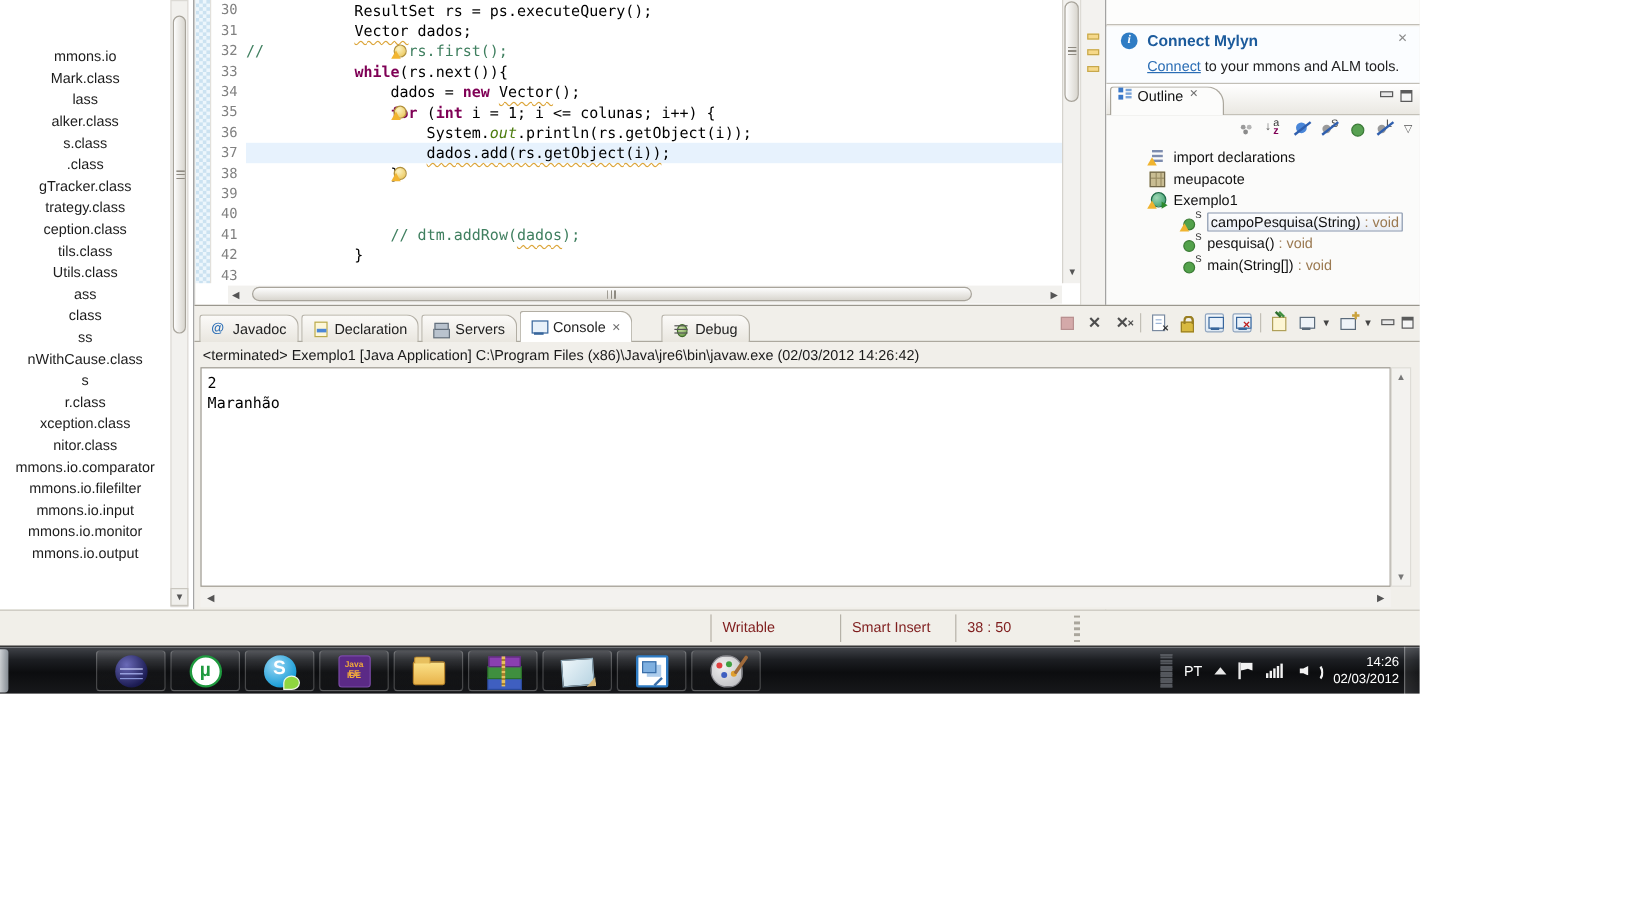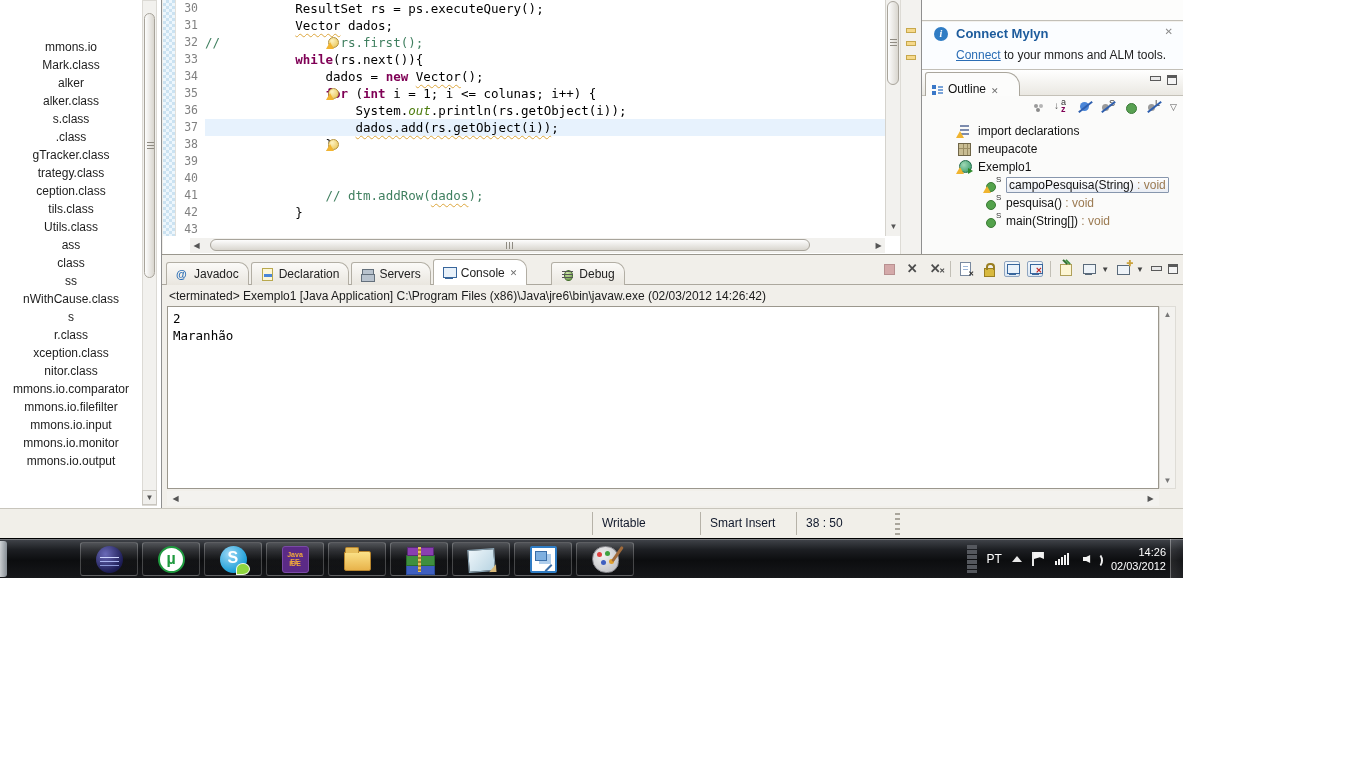--- a/index.html
+++ b/index.html
@@ -52,21 +52,21 @@
   .mylyn { position:absolute; left:0; top:22px; width:261px; height:48px; background:#fbfdff; border-bottom:1px solid #c2bfb7; }
   .info-ic { position:absolute; left:12px; top:5px; width:14px; height:14px; border-radius:50%; background:#2f7cc4; color:#fff;
              font-size:10px; font-weight:bold; font-style:italic; text-align:center; line-height:14px; font-family:"Liberation Serif",serif; }
   .mtitle { position:absolute; left:34px; top:4px; font-size:13px; font-weight:bold; color:#1c5b9c; }
   .mclose { position:absolute; right:10px; top:4px; font-size:10px; color:#8a8a8a; cursor:default; }
   .mbody { position:absolute; left:34px; top:26px; font-size:12px; color:#222; }
   .mlink { color:#2a6db5; text-decoration:underline; }
 
   .outline { position:absolute; left:0; top:70px; width:261px; height:438px; background:#fbfbfa; }
   .ohead { position:absolute; left:0; top:0; width:261px; height:26px; background:linear-gradient(#ffffff,#eae8e2); border-bottom:1px solid #c4c1b8; }
-  .otab { position:absolute; left:3px; top:2px; height:24px; padding:0 20px 0 6px; background:#fcfcfb; border:1px solid #aaa69c; border-bottom:none; border-radius:3px 14px 0 0; display:flex; align-items:flex-end; gap:5px; font-size:12px; color:#111; }
+  .otab { position:absolute; left:3px; top:2px; height:24px; padding:0 20px 0 6px; background:#fcfcfb; border:1px solid #aaa69c; border-bottom:none; border-radius:3px 14px 0 0; display:flex; align-items:flex-start; gap:5px; font-size:12px; color:#111; }
   .outline-ic { width:11px; height:11px; position:relative; }
   .outline-ic::before { content:""; position:absolute; left:0; top:0; width:4px; height:4px; background:#3a78c8; box-shadow:0 6px 0 #3a78c8; }
   .outline-ic::after { content:""; position:absolute; left:6px; top:1px; width:5px; height:2px; background:#7aa4d8; box-shadow:0 3px 0 #7aa4d8, 0 6px 0 #7aa4d8; }
   .tclose { font-size:9px; color:#6e6e6e; }
   .obtns { position:absolute; right:6px; top:5px; display:flex; gap:7px; }
   .btn-min { width:10px; height:9px; position:relative; } .btn-min::before { content:""; position:absolute; left:0; top:1px; width:9px; height:3px; border:1px solid #5a5a5a; background:#e8e8e8; }
   .btn-max { width:10px; height:10px; border:1px solid #5a5a5a; background:#f4f4f4; border-top:3px solid #5a5a5a; }
   .otools { position:absolute; right:6px; top:30px; display:flex; align-items:center; gap:9px; }
   .ot { width:14px; height:14px; position:relative; }
   .slash::after { content:""; position:absolute; left:-1px; top:6px; width:17px; height:2px; background:#2f5fae; transform:rotate(-38deg); }
@@ -147,21 +147,21 @@
   .termline { position:absolute; left:7px; top:34px; font-size:12px; color:#1a1a1a; white-space:nowrap; }
   .cout { position:absolute; left:5px; top:51px; width:992px; height:183px; background:#fff; border:1px solid #9b978d; }
   .cout pre { font-family:"DejaVu Sans Mono",monospace; font-size:12.5px; line-height:17px; color:#000; padding:3px 5px; }
   .cvscroll { position:absolute; left:997px; top:51px; width:17px; height:183px; background:#f3f2ef; border:1px solid #dedcd6; }
   .cvarr { position:absolute; left:1px; width:13px; height:13px; color:#777; font-size:8px; line-height:13px; text-align:center; }
   .chscroll { position:absolute; left:5px; top:236px; width:992px; height:15px; background:#f3f2ef; }
 
   
   #statusbar { position:absolute; left:0; top:508px; width:1183px; height:30px; background:#f1efe9; border-top:1px solid #c8c5bc; }
   .ssep { position:absolute; top:3px; width:1px; height:23px; background:#b6b2a8; }
-  .scell { position:absolute; top:7px; font-size:12px; color:#0f172a; }
+  .scell { position:absolute; top:7px; font-size:12px; color:#7f1d1d; }
   .sgrip { position:absolute; left:895px; top:4px; width:5px; height:22px;
            background:repeating-linear-gradient(#aaa69c 0 2px, transparent 2px 5px) 0 0/2px 100%; }
 
   
   #taskbar { position:absolute; left:0; top:538px; width:1183px; height:40px;
              background:linear-gradient(#42454b, #1c1e22 28%, #0c0d0f 55%, #17181b); border-top:1px solid #000; }
   #taskbar::before { content:""; position:absolute; left:0; top:0; width:100%; height:1px; background:rgba(255,255,255,.28); }
   .startsliver { position:absolute; left:0; top:2px; width:7px; height:36px; background:linear-gradient(90deg, #e8ecef, #9aa2aa); border-radius:0 3px 3px 0; opacity:.85; }
   .tb-btn { position:absolute; top:3px; width:58px; height:34px; border:1px solid rgba(255,255,255,.22); border-radius:3px;
             background:linear-gradient(rgba(255,255,255,.14), rgba(255,255,255,.03) 50%, rgba(0,0,0,.12)); display:flex; align-items:center; justify-content:center; }
@@ -208,21 +208,21 @@
 </head>
 <body>
 
 <div id="screen">
   <div id="workbench">
 
     <div id="explorer">
       <div class="tree">
           <div class="titem">mmons.io</div>
           <div class="titem">Mark.class</div>
-          <div class="titem">alker</div>
+          <div class="titem">lass</div>
           <div class="titem">alker.class</div>
           <div class="titem">s.class</div>
           <div class="titem">.class</div>
           <div class="titem">gTracker.class</div>
           <div class="titem">trategy.class</div>
           <div class="titem">ception.class</div>
           <div class="titem">tils.class</div>
           <div class="titem">Utils.class</div>
           <div class="titem">ass</div>
           <div class="titem">class</div>

